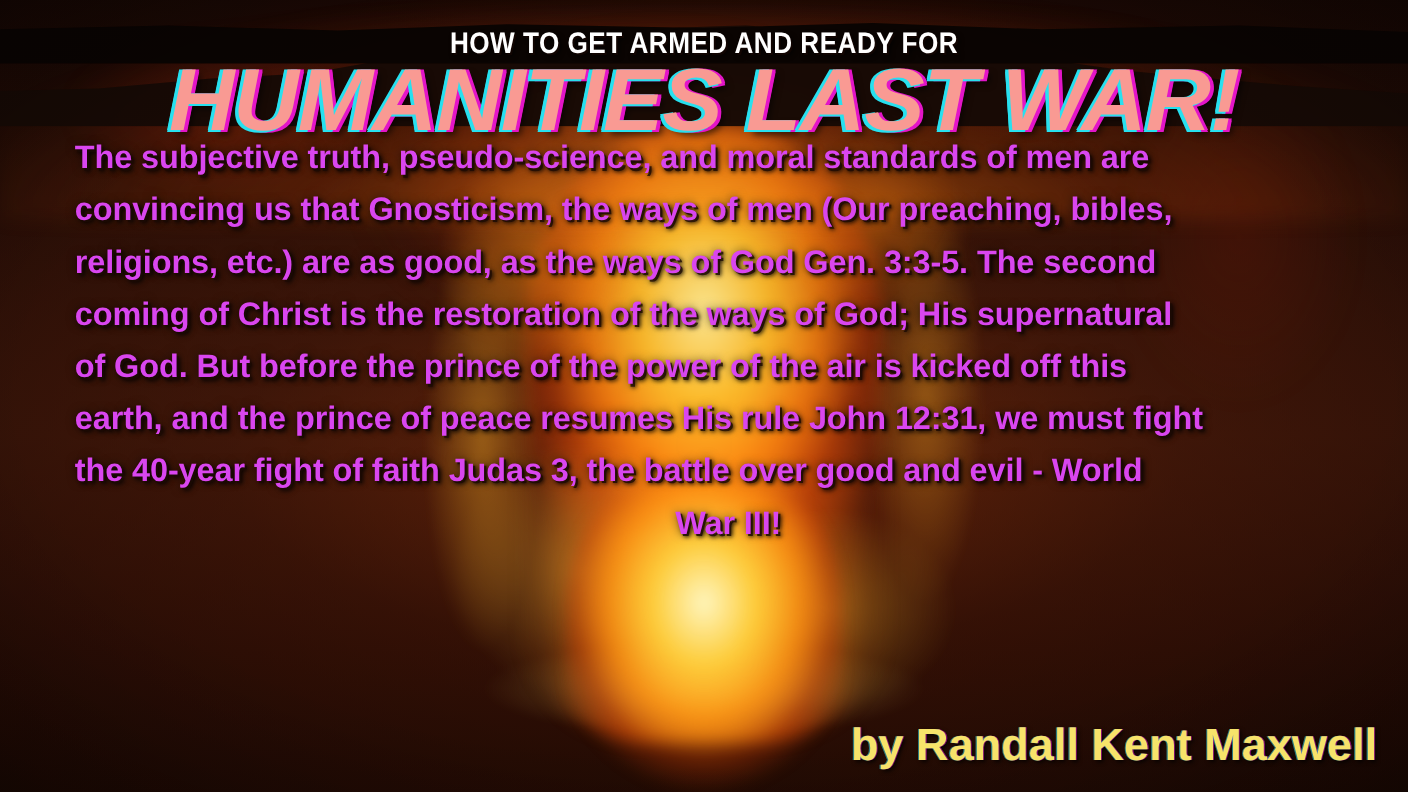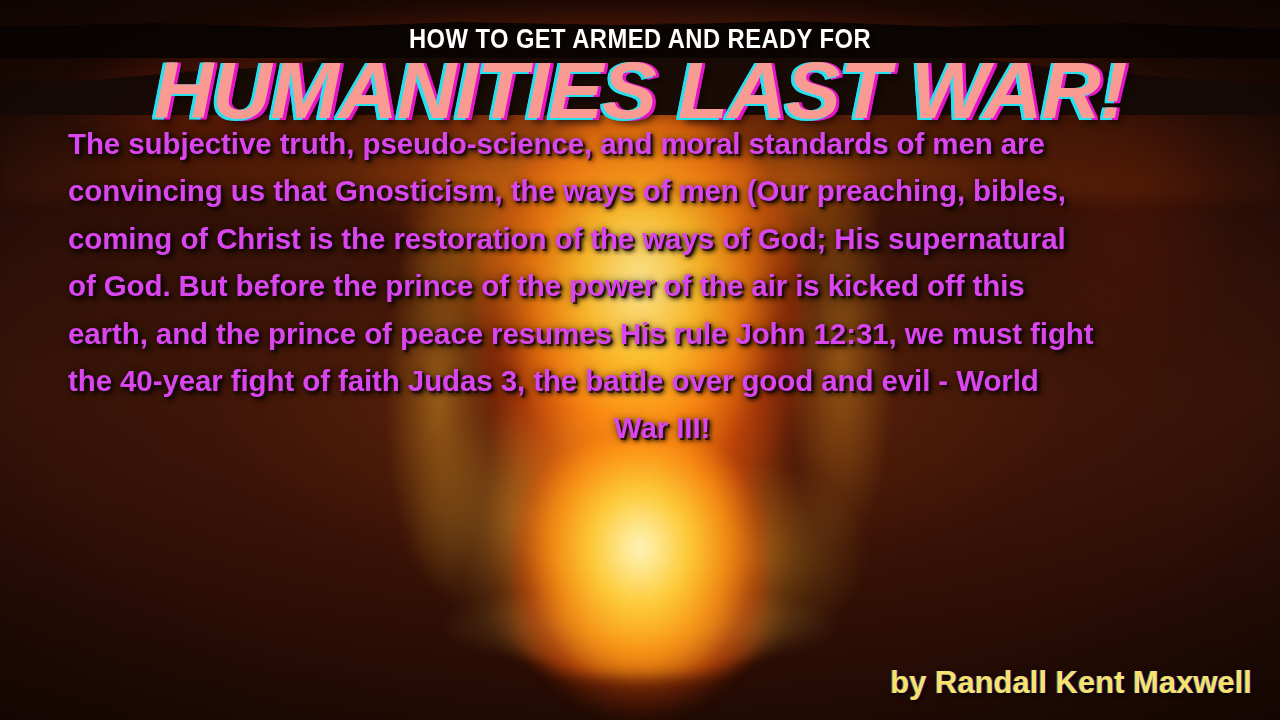--- a/index.html
+++ b/index.html
@@ -176,21 +176,21 @@
   }
   .body-copy p { margin:0; }
   .body-copy p:last-child { text-align:center; }
 
   .byline {
     position:absolute;
     right:28px; bottom:19px;
     color:#f7e36a;
     font-family:"Liberation Sans", sans-serif;
     font-weight:bold;
-    font-size:31px;
+    font-size:41px;
     letter-spacing:0;
     text-shadow:
       -1px 0 0 rgba(60,220,230,.55),
        1px 0 0 rgba(226,26,196,.55),
        2px 2px 4px rgba(0,0,0,.85);
     white-space:nowrap;
   }
 </style>
 </head>
 <body>
@@ -210,20 +210,21 @@
 
   <div class="content">
 
     <div class="eyebrow">HOW TO GET ARMED AND READY FOR</div>
 
     <div class="headline">HUMANITIES LAST WAR!</div>
 
     <div class="body-copy">
       <p>The subjective truth, pseudo-science, and moral standards of men are</p>
       <p>convincing us that Gnosticism, the ways of men (Our preaching, bibles,</p>
+      <p>religions, etc.) are as good, as the ways of God Gen. 3:3-5. The second</p>
       <p>coming of Christ is the restoration of the ways of God; His supernatural</p>
       <p>of God. But before the prince of the power of the air is kicked off this</p>
       <p>earth, and the prince of peace resumes His rule John 12:31, we must fight</p>
       <p>the 40-year fight of faith Judas 3, the battle over good and evil - World</p>
       <p>War III!</p>
     </div>
 
     <div class="byline">by Randall Kent Maxwell</div>
 
   </div>

